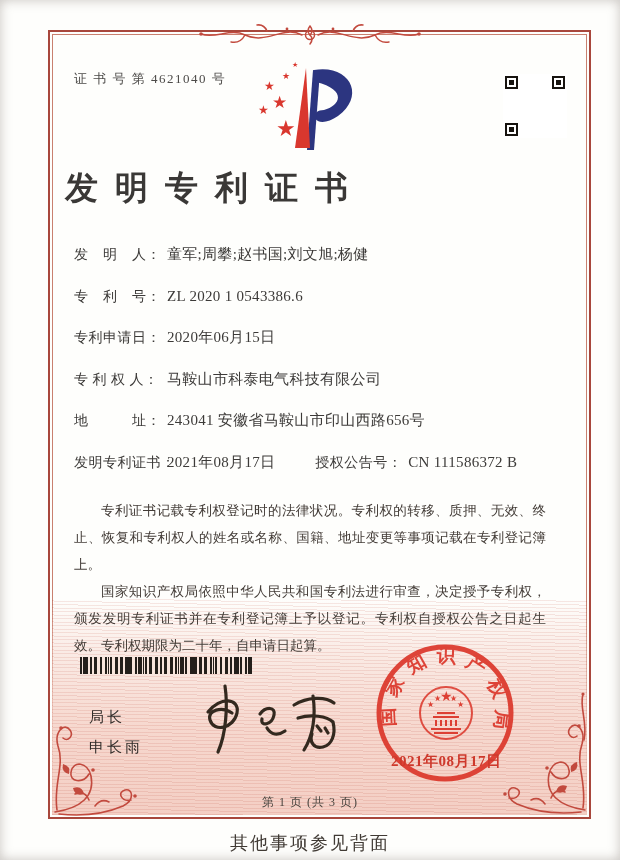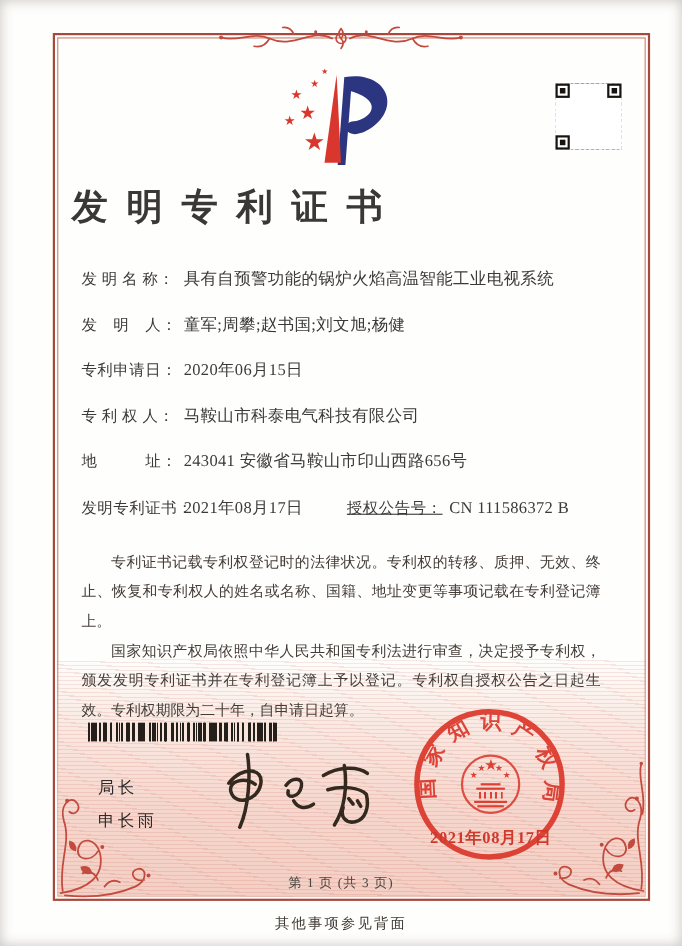--- a/index.html
+++ b/index.html
@@ -36,21 +36,21 @@
   .finder::after{content:"";position:absolute;inset:2px;background:#17130f;}
   .finder.tl{left:0;top:0}.finder.tr{right:0;top:0}.finder.bl{left:0;bottom:0}
   
   .title{position:absolute;left:48px;width:543px;top:166px;text-align:left;
     font-size:33px;font-weight:700;color:#3a3836;letter-spacing:17px;text-indent:17px;}
   
   .fields{position:absolute;left:74px;top:243px;width:480px;color:#3c3a38;}
   .frow{line-height:22.5px;margin-bottom:18px;font-size:15px;white-space:nowrap;}
   .flabel{display:inline-block;width:93px;font-size:14px;letter-spacing:.5px;vertical-align:baseline;}
   .fvalue{font-size:15px;letter-spacing:.3px;}
-  .fpair2{margin-left:40px;text-decoration:underline;}
+  .fpair2{margin-left:40px;}
   
   .paras{position:absolute;left:74px;top:497px;width:472px;font-size:13.5px;line-height:27px;
     color:#433c37;text-align:justify;}
   .paras p{margin:0;text-indent:2em;}
   
   .barcode{position:absolute;left:80px;top:657px;width:172px;height:17px;
     background-color:#f7e4db;
     background-image:
       repeating-linear-gradient(90deg,#241f1b 0 2px,transparent 2px 5px),
       repeating-linear-gradient(90deg,#241f1b 0 1px,transparent 1px 7px),
@@ -62,21 +62,21 @@
   
   .seal-svg{position:absolute;left:371px;top:639px;width:148px;height:148px;opacity:.93;}
   .emblem{position:absolute;left:419px;top:686px;width:54px;height:54px;border:2.5px solid rgba(219,56,44,.92);
     border-radius:50%;box-sizing:border-box;opacity:.95;}
   .emblem .e-star{position:absolute;color:#dc382c;line-height:1;}
   .emblem .bar{position:absolute;background:#dc382c;}
   .emblem .wall{position:absolute;background:repeating-linear-gradient(90deg,#dc382c 0 2px,transparent 2px 5px);}
   .seal-date{position:absolute;left:391px;top:752px;font-size:15px;font-weight:600;color:#ce392c;letter-spacing:.5px;}
   
   .page-indicator{position:absolute;left:0;width:620px;top:794px;text-align:center;font-size:12px;letter-spacing:1px;color:#49453f;}
-  .back-note{position:absolute;left:0;width:620px;top:831px;text-align:center;font-size:13px;letter-spacing:2px;color:#403a34;}
+  .back-note{position:absolute;left:0;width:620px;top:831px;text-align:center;font-size:18px;letter-spacing:2px;color:#403a34;}
   
   .orn-top{position:absolute;left:195px;top:21px;width:230px;height:28px;}
   .orn-bl{position:absolute;left:49px;top:690px;width:112px;height:128px;}
   .orn-br{position:absolute;left:479px;top:686px;width:112px;height:132px;transform:scaleX(-1);}
 </style>
 </head>
 <body>
 
 <div class="page">
 
@@ -97,20 +97,21 @@
       <path d="M158 10 q3 -7 10 -6"></path>
     </g>
     <g fill="#c24a3e">
       <circle cx="6" cy="13" r="1.8"></circle>
         <circle cx="224" cy="13" r="1.8"></circle>
       <circle cx="92" cy="8" r="1.4"></circle>
         <circle cx="138" cy="8" r="1.4"></circle>
     </g>
   </svg>
 
+  <div class="cert-no">证 书 号 第 4621040 号</div>
 
   <div class="logo">
     <svg width="120" height="108" viewBox="0 0 120 108">
       <path d="M62 12 C98 6 114 38 86 58 C76 65 66 66 63 60 C61 55 66 52 72 52 C88 48 96 32 64 24 Z" fill="#2c3580"></path>
       <polygon points="61,12 68,13 62,92 55,92" fill="#2c3580"></polygon>
       <polygon points="54,10 58,90 43,90" fill="#d9372e"></polygon>
     </svg>
     <span class="star" style="left:24px;top:60px;font-size:22px;">★</span>
     <span class="star" style="left:20px;top:36px;font-size:17px;">★</span>
     <span class="star" style="left:6px;top:46px;font-size:12px;">★</span>
@@ -124,24 +125,24 @@
       <div class="finder tl"></div>
       <div class="finder tr"></div>
       <div class="finder bl"></div>
     </div>
   </div>
 
   <div class="title">发明专利证书</div>
 
   <div class="fields">
     <div class="frow">
-      <span class="flabel">发 明 名 称：</span><span class="fvalue">具有自预警功能的锅炉火焰高温智能工业电视系统</span>
-    </div>
-    <div class="frow">
       <span class="flabel">发　明　人：</span><span class="fvalue">童军;周攀;赵书国;刘文旭;杨健</span>
+    </div>
+    <div class="frow">
+      <span class="flabel">专　利　号：</span><span class="fvalue">ZL 2020 1 0543386.6</span>
     </div>
     <div class="frow">
       <span class="flabel">专利申请日：</span><span class="fvalue">2020年06月15日</span>
     </div>
     <div class="frow">
       <span class="flabel">专 利 权 人：</span><span class="fvalue">马鞍山市科泰电气科技有限公司</span>
     </div>
     <div class="frow">
       <span class="flabel">地　　　址：</span><span class="fvalue">243041 安徽省马鞍山市印山西路656号</span>
     </div>

